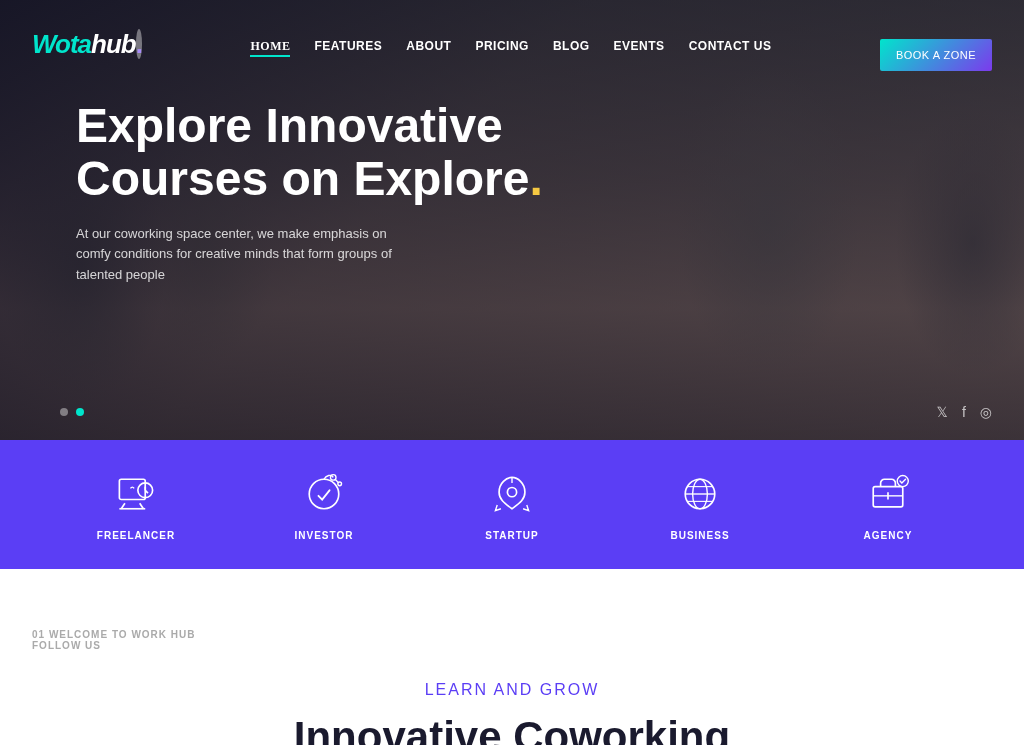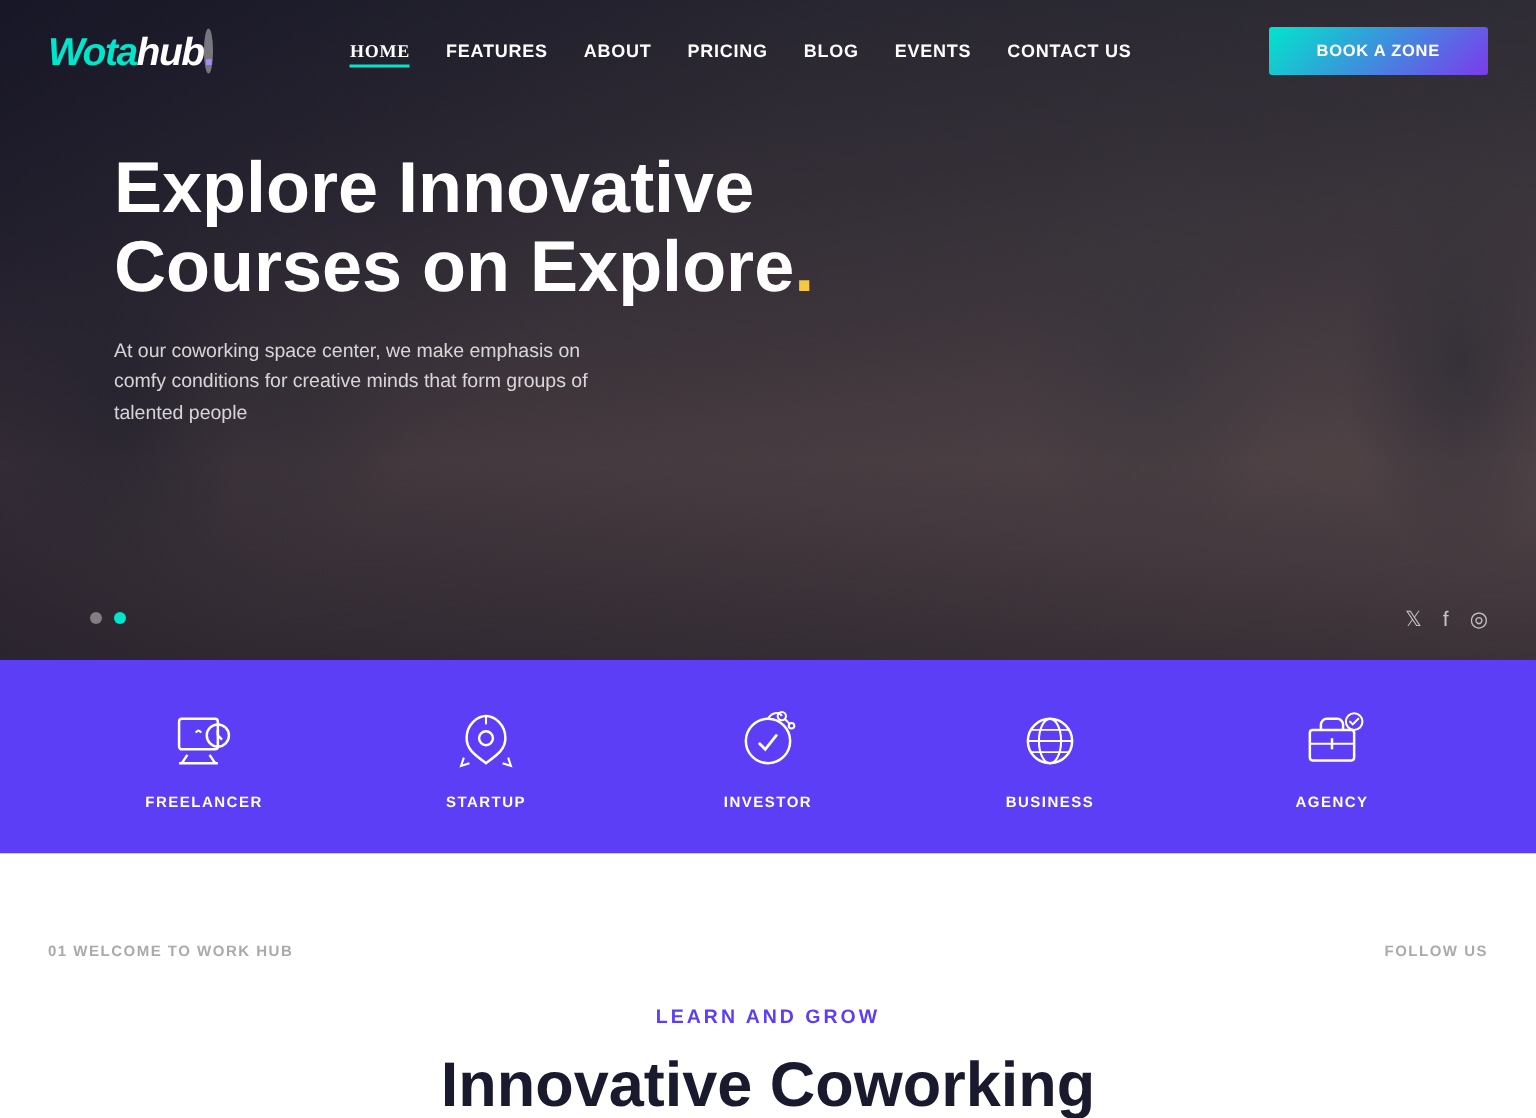--- a/index.html
+++ b/index.html
@@ -40,27 +40,28 @@
     }
     .nav-links li.active a {
       border-bottom: 2px solid #00e5cc;
       padding-bottom: 2px;
       font-family: Liberation Serif, serif;
     }
     .btn-book {
       background: linear-gradient(135deg, #00e5cc, #7c3aed);
       color: white;
       border: none;
-      padding: 10px 32px;
+      padding: 10px 16px;
       font-size: 11px;
-      font-weight: 700;
+      font-weight: 400;
       text-transform: uppercase;
       letter-spacing: 0.5px;
       cursor: pointer;
       border-radius: 2px;
+      margin-top: 21px;
     }
 
     
     .hero {
       position: relative;
       width: 1024px;
       height: 440px;
       overflow: hidden;
       background: #404040;
     }
@@ -185,39 +186,40 @@
       padding: 60px 32px 40px;
       display: flex;
       flex-direction: column;
       align-items: center;
     }
     .section-meta {
       display: flex;
       justify-content: space-between;
       width: 100%;
       margin-bottom: 30px;
+      flex-direction: column;
     }
     .meta-left {
       font-size: 10px;
       font-weight: 600;
       color: #aaa;
       letter-spacing: 1px;
       text-transform: uppercase;
     }
     .meta-right {
       font-size: 10px;
       font-weight: 700;
       color: #aaa;
       letter-spacing: 1px;
       text-transform: uppercase;
     }
     .section-tag {
       color: #5b3ef5;
-      font-size: 13px;
-      font-weight: 700;
+      font-size: 16px;
+      font-weight: 400;
       text-transform: uppercase;
       letter-spacing: 2px;
       margin-bottom: 14px;
     }
     .section-title {
       font-size: 42px;
       font-weight: 900;
       color: #1a1a2e;
       text-align: center;
       line-height: 1.15;
@@ -280,47 +282,47 @@
         <line x1="36" y1="22" x2="39" y2="25" stroke="white" stroke-width="1.8"></line>
         <path d="M20 20 Q22 17 24 20" stroke="white" stroke-width="1.5" fill="none"></path>
       </svg>
     </div>
     <span class="service-label">FREELANCER</span>
   </div>
 
   <div class="service-item">
     <div class="service-icon">
       <svg viewBox="0 0 52 52">
-        <path d="M26 8 C32 8 40 14 40 24 C40 32 34 36 26 42 C18 36 12 32 12 24 C12 14 20 8 26 8Z" stroke="white" stroke-width="1.8" fill="none"></path>
-        <circle cx="26" cy="24" r="5" stroke="white" stroke-width="1.8" fill="none"></circle>
-        <path d="M10 38 L8 44 L14 42" stroke="white" stroke-width="1.5" fill="none"></path>
-        <path d="M42 38 L44 44 L38 42" stroke="white" stroke-width="1.5" fill="none"></path>
-        <line x1="26" y1="8" x2="26" y2="14" stroke="white" stroke-width="1.5"></line>
-      </svg>
-    </div>
-    <span class="service-label">STARTUP</span>
-  </div>
-
-  <div class="service-item">
-    <div class="service-icon">
-      <svg viewBox="0 0 52 52">
         <circle cx="26" cy="26" r="16" stroke="white" stroke-width="1.8" fill="none"></circle>
         <path d="M20 28 L24 32 L32 22" stroke="white" stroke-width="2" fill="none" stroke-linecap="round"></path>
         <path d="M26 10 C28 6 34 4 36 8" stroke="white" stroke-width="1.5" fill="none"></path>
         <circle cx="36" cy="8" r="3" stroke="white" stroke-width="1.5" fill="none"></circle>
         <line x1="38" y1="10" x2="42" y2="14" stroke="white" stroke-width="1.5"></line>
         <circle cx="43" cy="15" r="2" stroke="white" stroke-width="1.5" fill="none"></circle>
       </svg>
     </div>
     <span class="service-label">INVESTOR</span>
   </div>
 
   <div class="service-item">
     <div class="service-icon">
       <svg viewBox="0 0 52 52">
+        <path d="M26 8 C32 8 40 14 40 24 C40 32 34 36 26 42 C18 36 12 32 12 24 C12 14 20 8 26 8Z" stroke="white" stroke-width="1.8" fill="none"></path>
+        <circle cx="26" cy="24" r="5" stroke="white" stroke-width="1.8" fill="none"></circle>
+        <path d="M10 38 L8 44 L14 42" stroke="white" stroke-width="1.5" fill="none"></path>
+        <path d="M42 38 L44 44 L38 42" stroke="white" stroke-width="1.5" fill="none"></path>
+        <line x1="26" y1="8" x2="26" y2="14" stroke="white" stroke-width="1.5"></line>
+      </svg>
+    </div>
+    <span class="service-label">STARTUP</span>
+  </div>
+
+  <div class="service-item">
+    <div class="service-icon">
+      <svg viewBox="0 0 52 52">
         <circle cx="26" cy="26" r="16" stroke="white" stroke-width="1.8" fill="none"></circle>
         <ellipse cx="26" cy="26" rx="8" ry="16" stroke="white" stroke-width="1.5" fill="none"></ellipse>
         <line x1="10" y1="26" x2="42" y2="26" stroke="white" stroke-width="1.5"></line>
         <line x1="12" y1="18" x2="40" y2="18" stroke="white" stroke-width="1.2"></line>
         <line x1="12" y1="34" x2="40" y2="34" stroke="white" stroke-width="1.2"></line>
       </svg>
     </div>
     <span class="service-label">BUSINESS</span>
   </div>
 

